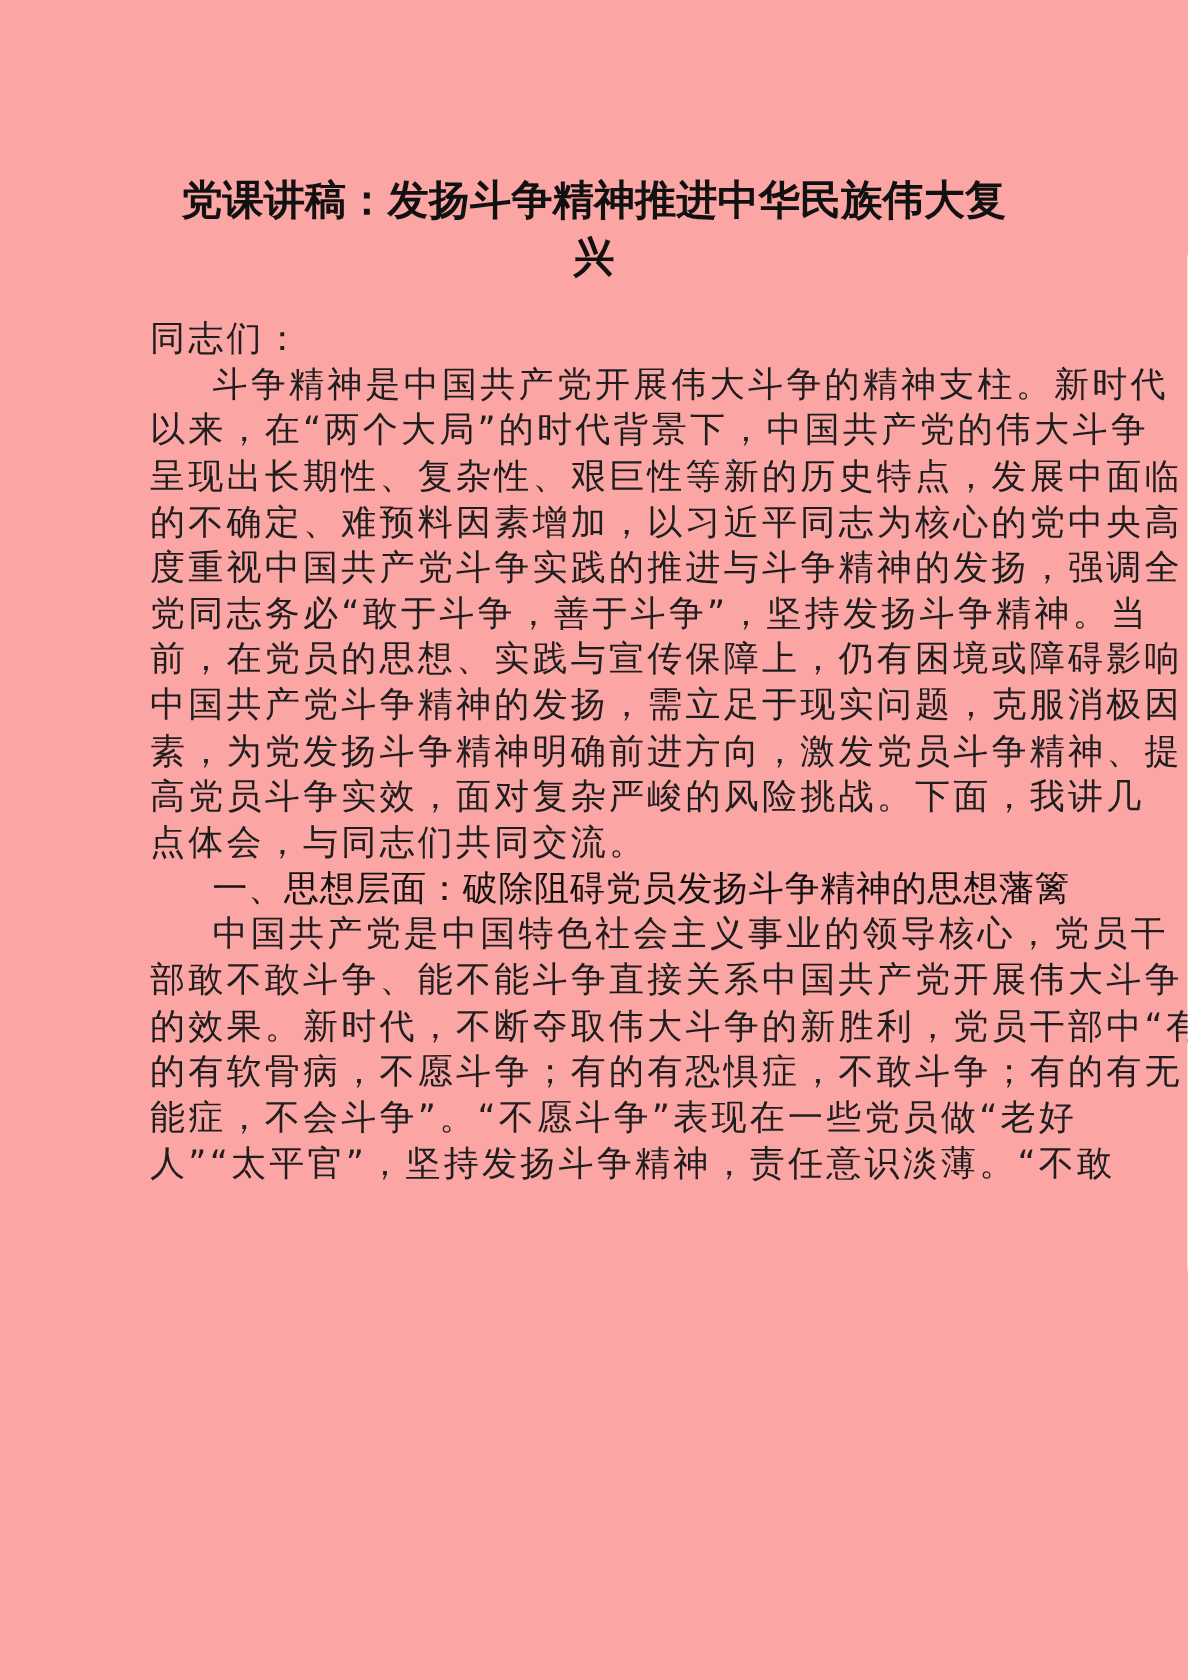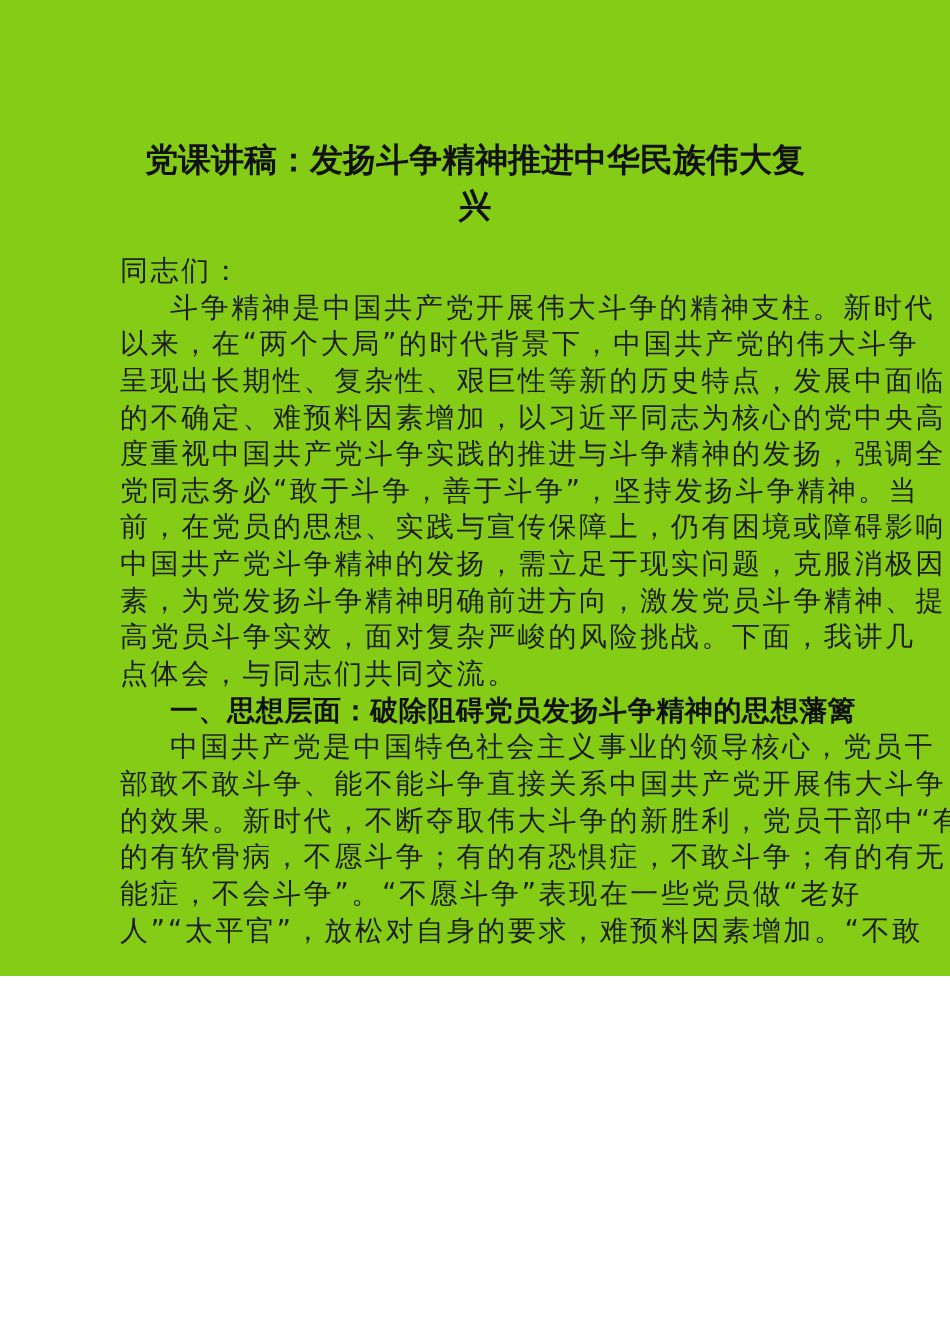--- a/index.html
+++ b/index.html
@@ -13,22 +13,22 @@
       position: relative;
       overflow: hidden;
       font-family: "DejaVu Sans", "Liberation Sans", sans-serif;
       color: #1a1a1a;
     }
     .page {
       position: absolute;
       left: 0;
       top: 0;
       width: 950px;
-      height: 976px;
-      background: #84cc16;
+      height: 1344px;
+      background: #fca5a5;
     }
     .title {
       position: absolute;
       left: 110px;
       top: 137px;
       width: 730px;
       text-align: center;
       font-family: "DejaVu Serif", "Liberation Serif", serif;
       font-weight: bold;
       font-size: 33px;
@@ -54,21 +54,21 @@
       white-space: nowrap;
       color: #1e1e1e;
       letter-spacing: 2.6px;
       font-weight: normal;
     }
     .line.indent {
       padding-left: 50px;
       text-align: center;
     }
     .line.heading {
-      font-weight: bold;
+      font-weight: normal;
       padding-left: 50px;
       letter-spacing: 0.6px;
       color: #111111;
     }
   </style>
 </head>
 <body>
 
 <div class="page">
 
@@ -96,17 +96,17 @@
     </div>
 
     <span class="line heading">一、思想层面：破除阻碍党员发扬斗争精神的思想藩篱</span>
 
     <div>
       <span class="line indent">中国共产党是中国特色社会主义事业的领导核心，党员干</span>
       <span class="line">部敢不敢斗争、能不能斗争直接关系中国共产党开展伟大斗争</span>
       <span class="line">的效果。新时代，不断夺取伟大斗争的新胜利，党员干部中“有</span>
       <span class="line">的有软骨病，不愿斗争；有的有恐惧症，不敢斗争；有的有无</span>
       <span class="line">能症，不会斗争”。“不愿斗争”表现在一些党员做“老好</span>
-      <span class="line">人”“太平官”，放松对自身的要求，难预料因素增加。“不敢</span>
+      <span class="line">人”“太平官”，坚持发扬斗争精神，责任意识淡薄。“不敢</span>
     </div>
 
   </div>
 </div>
 
 </body></html>

